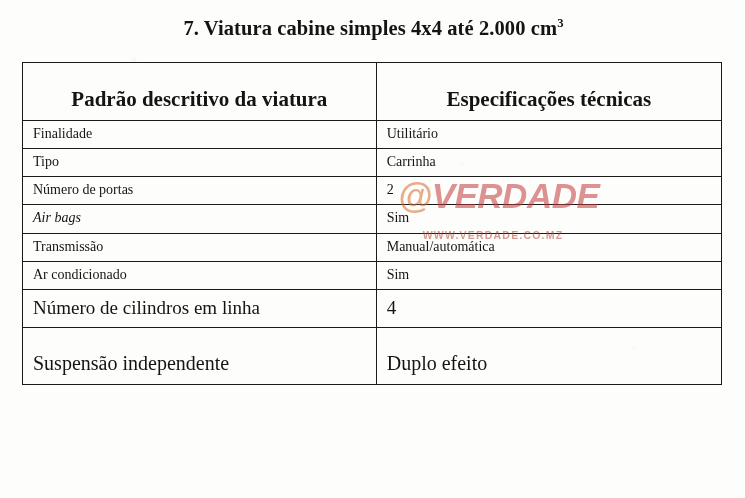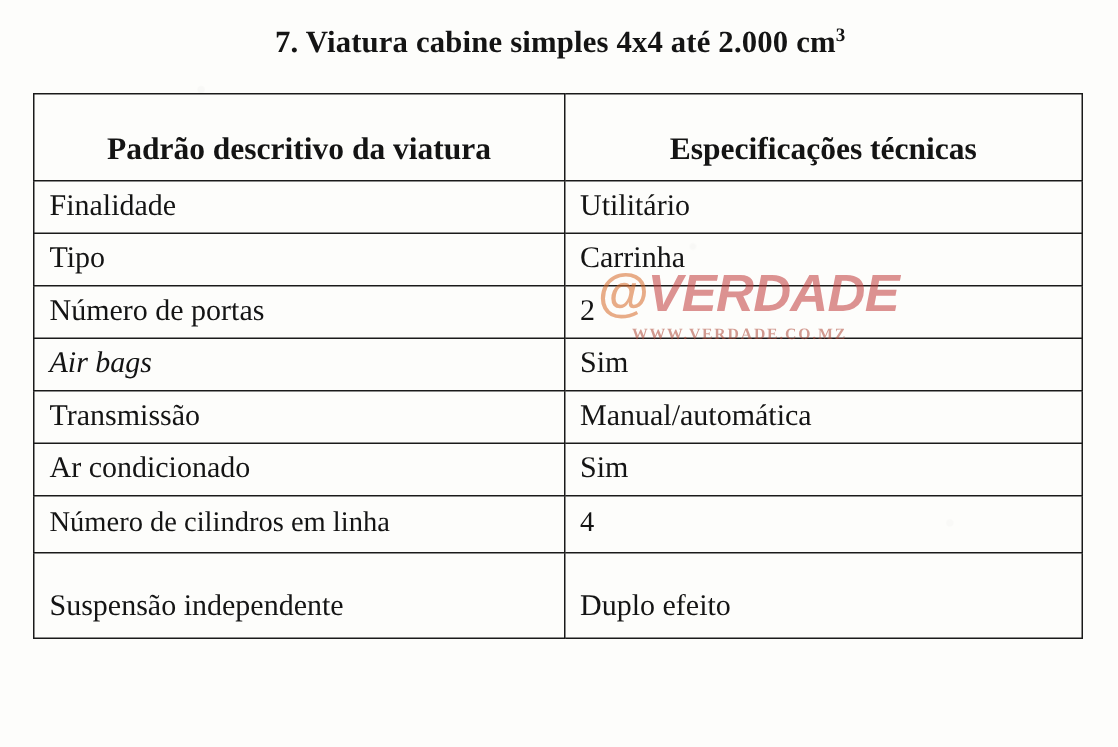--- a/index.html
+++ b/index.html
@@ -51,21 +51,21 @@
   }
 
   table.spec {
     border-collapse: collapse;
     width: 100%;
     table-layout: fixed;
   }
   table.spec td {
     border: 1.6px solid #1a1a1a;
     padding: 5px 10px 6px 10px;
-    font-size: 20px;
+    font-size: 14px;
     line-height: 1.15;
     vertical-align: middle;
     background: transparent;
   }
   table.spec col.c1 { width: 50.6%; }
   table.spec col.c2 { width: 49.4%; }
 
   tr.head td {
     text-align: center;
     font-weight: bold;
@@ -98,26 +98,26 @@
     font-style: italic;
     color: #c23b3b;
     letter-spacing: -0.5px;
     line-height: 1;
     white-space: nowrap;
   }
   .watermark .wm-main .at {
     color: #d86a2a;
   }
   .watermark .wm-sub {
-    font-family: Liberation Serif, serif;
+    font-family: Liberation Sans, sans-serif;
     font-size: 10.5px;
     font-weight: bold;
     color: #b04a3a;
     letter-spacing: 1.2px;
-    margin-top: 5px;
+    margin-top: 16px;
     white-space: nowrap;
   }
 </style>
 </head>
 <body>
 
 <div class="page">
 
   <div class="doc-title">
     <span>7.</span>

